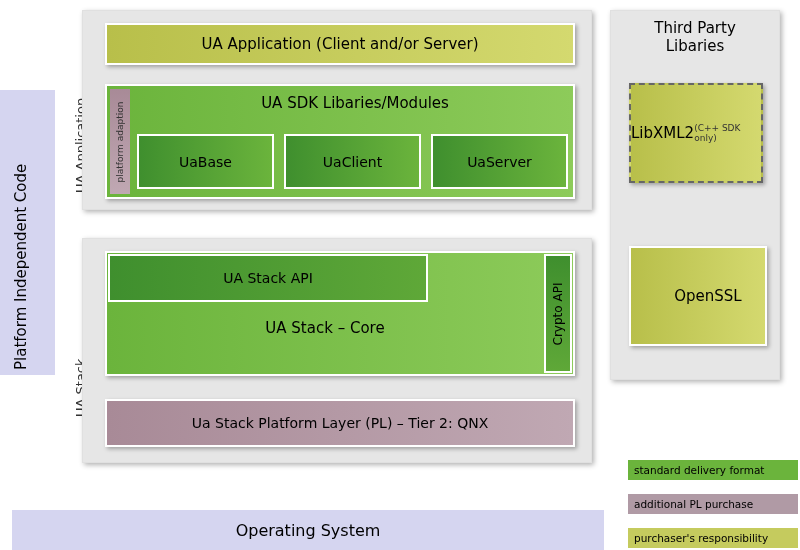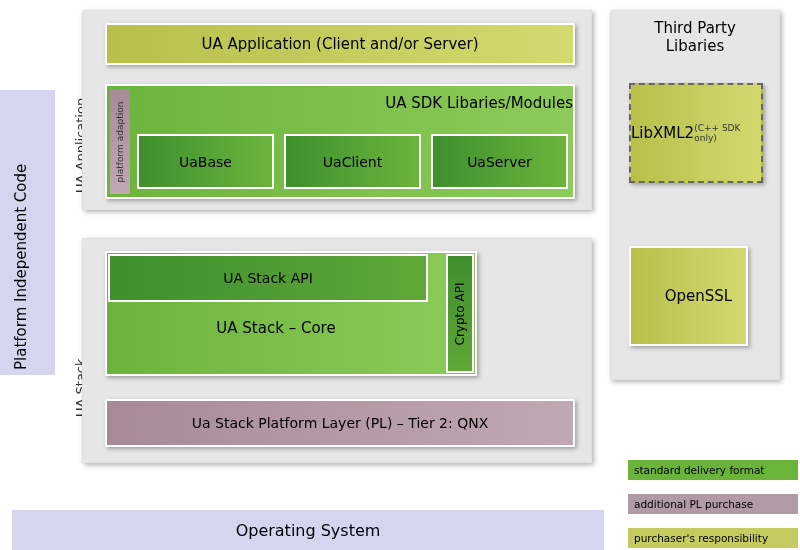--- a/index.html
+++ b/index.html
@@ -11,37 +11,37 @@
   .ua-stack-label { left: 73px; top: 417px; }
   .big-box { position: absolute; background: #e6e6e6; border: 1px solid #e0e0e0; box-shadow: 2px 2px 5px rgba(0,0,0,0.3); }
   .ua-app-box { left: 82px; top: 10px; width: 510px; height: 200px; }
   .ua-stack-box { left: 82px; top: 238px; width: 510px; height: 225px; }
   .third-party-box { left: 610px; top: 10px; width: 170px; height: 370px; }
   .os-box { position: absolute; left: 12px; top: 510px; width: 592px; height: 40px; background: #d5d5f0; display: flex; align-items: center; justify-content: center; font-size: 16px; }
   .yellow-block { background: linear-gradient(to right, #b8bf4a, #d4d96f); border: 2px solid #fff; box-shadow: 2px 2px 4px rgba(0,0,0,0.3); display: flex; align-items: center; justify-content: center; font-size: 15px; position: absolute; }
   .ua-app-block { left: 22px; top: 12px; width: 470px; height: 42px; }
   .green-container { position: absolute; background: linear-gradient(to right, #6bb43c, #8dcb5a); border: 2px solid #fff; box-shadow: 2px 2px 4px rgba(0,0,0,0.3); }
   .sdk-libs { left: 22px; top: 73px; width: 470px; height: 115px; }
-  .sdk-title { text-align: right; font-size: 15px; padding: 8px 0 0 30px; }
+  .sdk-title { text-align: center; font-size: 15px; padding: 8px 0 0 30px; }
   .platform-adaption { position: absolute; left: 3px; top: 3px; width: 20px; bottom: 3px; background: linear-gradient(to bottom, #a88a97, #c0a8b3); display: flex; align-items: center; justify-content: center; }
   .platform-adaption span { transform: rotate(-90deg); font-size: 9px; white-space: nowrap; color: #333; }
   .sub-row { position: absolute; left: 30px; right: 5px; bottom: 8px; height: 55px; display: flex; gap: 10px; }
   .sub-block { flex: 1; background: linear-gradient(to right, #3f8f2e, #6bb43c); border: 2px solid #fff; display: flex; align-items: center; justify-content: center; font-size: 14px; color: #000; }
-  .stack-core { left: 22px; top: 12px; width: 372px; height: 125px; position: absolute; }
+  .stack-core { left: 22px; top: 12px; width: 470px; height: 125px; position: absolute; }
   .stack-core-bg { position: absolute; inset: 0; background: linear-gradient(to right, #6bb43c, #8dcb5a); border: 2px solid #fff; box-shadow: 2px 2px 4px rgba(0,0,0,0.3); }
   .stack-api { position: absolute; left: 3px; top: 3px; width: 320px; height: 48px; background: linear-gradient(to right, #3f8f2e, #5fa838); border: 2px solid #fff; display: flex; align-items: center; justify-content: center; font-size: 14px; }
   .crypto-api { position: absolute; right: 3px; top: 3px; bottom: 3px; width: 28px; background: linear-gradient(to bottom, #3f8f2e, #5fa838); border: 2px solid #fff; display: flex; align-items: center; justify-content: center; }
   .crypto-api span { transform: rotate(-90deg); font-size: 12px; white-space: nowrap; }
   .stack-core-label { position: absolute; left: 0; right: 30px; top: 68px; text-align: center; font-size: 15px; }
   .pl-block { position: absolute; left: 22px; top: 160px; width: 470px; height: 48px; background: linear-gradient(to right, #a88a97, #c0a8b3); border: 2px solid #fff; box-shadow: 2px 2px 4px rgba(0,0,0,0.3); display: flex; align-items: center; justify-content: center; font-size: 14px; }
   .third-title { text-align: center; font-size: 15px; padding: 8px 0 0; line-height: 1.2; }
   .libxml { position: absolute; left: 18px; top: 72px; width: 134px; height: 100px; background: linear-gradient(to right, #b8bf4a, #d4d96f); border: 2px dashed #666; box-shadow: 2px 2px 4px rgba(0,0,0,0.3); display: flex; align-items: center; justify-content: center; }
   .libxml .main { font-size: 15px; }
   .libxml .sub { font-size: 9px; color: #333; }
-  .openssl { position: absolute; left: 18px; top: 235px; width: 119px; height: 100px; background: linear-gradient(to right, #b8bf4a, #d4d96f); border: 2px solid #fff; box-shadow: 2px 2px 4px rgba(0,0,0,0.3); display: flex; align-items: center; justify-content: center; font-size: 15px; padding-left: 20px; }
+  .openssl { position: absolute; left: 18px; top: 235px; width: 138px; height: 100px; background: linear-gradient(to right, #b8bf4a, #d4d96f); border: 2px solid #fff; box-shadow: 2px 2px 4px rgba(0,0,0,0.3); display: flex; align-items: center; justify-content: center; font-size: 15px; padding-left: 20px; }
   .legend { position: absolute; right: 2px; bottom: 2px; width: 170px; }
   .legend-item { height: 20px; font-size: 10.5px; display: flex; align-items: center; padding-left: 6px; margin-top: 14px; color: #000; }
   .legend-green { background: #6bb43c; }
   .legend-mauve { background: #b09aa5; }
   .legend-yellow { background: #c5cb5e; }
 </style>
 </head>
 <body>
 
 <div class="platform-independent-band"></div>

